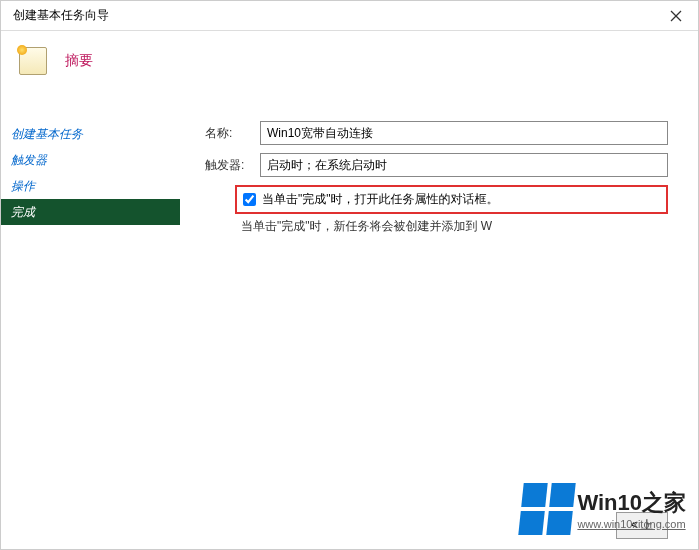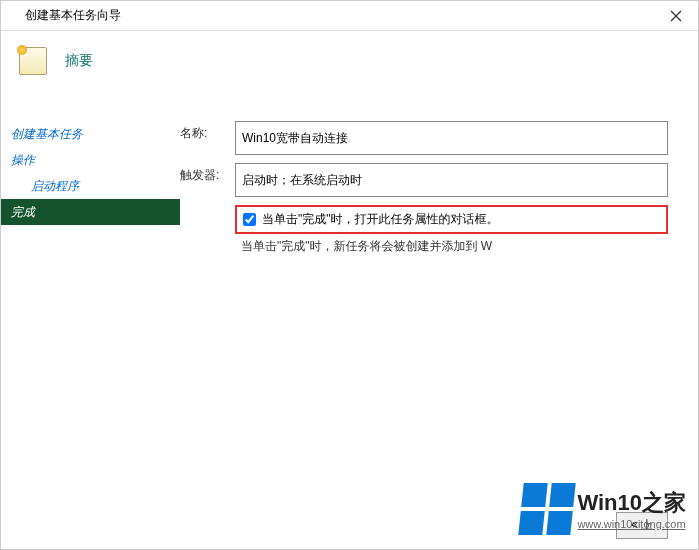--- a/index.html
+++ b/index.html
@@ -11,21 +11,21 @@
   height: 550px;
   overflow: hidden;
   position: relative;
   border: 1px solid #ccc;
 }
 .titlebar {
   height: 30px;
   display: flex;
   align-items: center;
   justify-content: space-between;
-  padding-left: 24px;
+  padding-left: 12px;
   border-bottom: 1px solid #ddd;
   background: #fff;
   gap: 45px;
 }
 .titlebar-close {
   width: 45px; height: 29px;
   display: flex; align-items: center; justify-content: center;
   font-size: 14px;
   cursor: default;
 }
@@ -44,21 +44,21 @@
   border-radius: 2px;
 }
 .header-icon::before {
   content: "";
   position: absolute;
   width: 10px; height: 10px;
   border-radius: 50%;
   background: radial-gradient(#ffdd66,#ee9900);
   left: -3px; top: -3px;
 }
-.header-title { font-size: 14px; color: #0f766e; }
+.header-title { font-size: 14px; color: #be185d; }
 .content {
   display: flex;
   position: absolute;
   top: 90px; left: 0; right: 0; bottom: 0;
 }
 .sidebar {
   width: 179px;
   padding-top: 30px;
   font-style: italic;
 }
@@ -75,35 +75,36 @@
 }
 .main {
   flex: 1;
   padding-top: 30px;
   padding-right: 30px;
 }
 .form-row {
   display: flex;
   align-items: flex-start;
   margin-bottom: 8px;
+  margin-left: 25px;
 }
 .form-label {
   width: 55px;
   text-align: left;
   padding-top: 4px;
   color: #333;
 }
 .form-input {
   flex: 1;
   border: 1px solid #888;
   padding: 3px 6px;
   font-size: 12px;
   font-family: inherit;
   background: #fff;
-  height: 34px;
+  height: 24px;
 }
 .form-textarea {
   flex: 1;
   border: 1px solid #888;
   padding: 3px 6px;
   font-size: 12px;
   font-family: inherit;
   background: #fff;
   height: 200px;
   resize: none;
@@ -169,22 +170,22 @@
 </div>
 
 <div class="header">
   <div class="header-icon"></div>
   <div class="header-title">摘要</div>
 </div>
 
 <div class="content">
   <div class="sidebar">
     <div class="sidebar-item">创建基本任务</div>
+    <div class="sidebar-item">触发器</div>
     <div class="sidebar-item">操作</div>
-    <div class="sidebar-item indent">启动程序</div>
     <div class="sidebar-item selected">完成</div>
   </div>
 
   <div class="main">
     <div class="form-row">
       <div class="form-label">名称:</div>
       <input class="form-input" type="text" readonly="" value="Win10宽带自动连接" style="">
     </div>
     <div class="form-row">
       <div class="form-label">触发器:</div>

